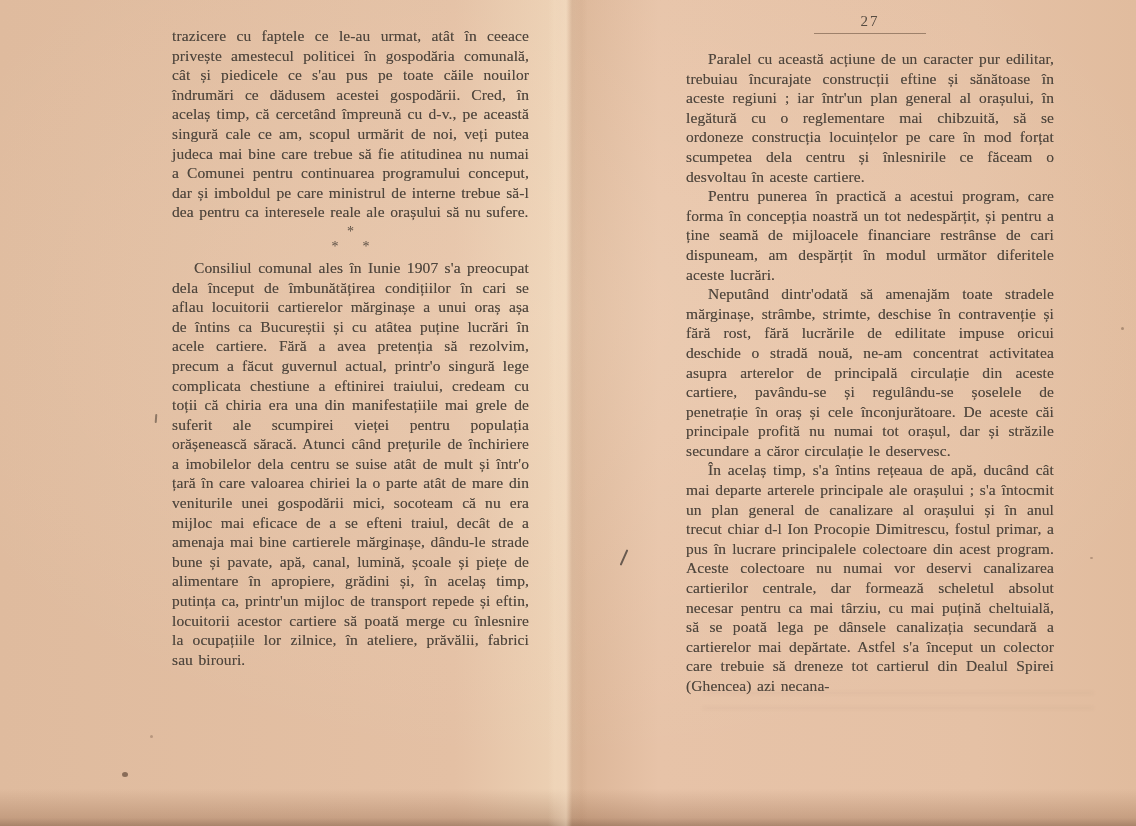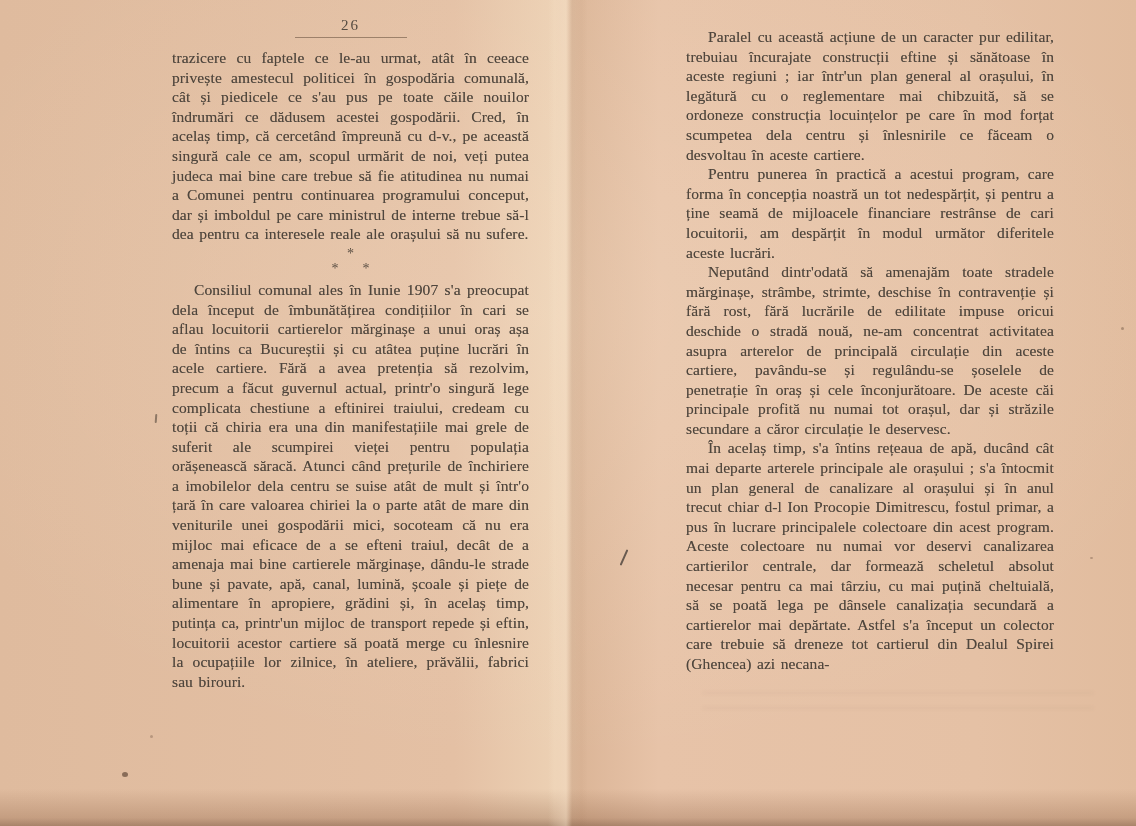--- a/index.html
+++ b/index.html
@@ -73,41 +73,41 @@
   }
 </style>
 </head>
 <body>
 
 <div class="scan">
 
   <div class="gutter-crease"></div>
 
   <div class="page page-left">
-    <div class="page-header">
-      <span class="page-number">26</span>
-      <div class="header-rule"></div>
-    </div>
     <div class="page-body-left">
       <p class="para">trazicere cu faptele ce le-au urmat, atât în ceeace privește amestecul politicei în gospodăria comunală, cât și piedicele ce s'au pus pe toate căile nouilor îndrumări ce dădusem acestei gospodării. Cred, în acelaș timp, că cercetând împreună cu d-v., pe această singură cale ce am, scopul urmărit de noi, veți putea judeca mai bine care trebue să fie atitudinea nu numai a Comunei pentru continuarea programului conceput, dar și imboldul pe care ministrul de interne trebue să-l dea pentru ca interesele reale ale orașului să nu sufere.</p>
       <div class="asterism">
         <span class="ast">*</span>
         <span class="ast-row">
           <span class="ast">*</span>
           <span class="ast">*</span>
         </span>
       </div>
       <p class="para indent">Consiliul comunal ales în Iunie 1907 s'a preocupat dela început de îmbunătățirea condițiilor în cari se aflau locuitorii cartierelor mărginașe a unui oraș așa de întins ca Bucureștii și cu atâtea puține lucrări în acele cartiere. Fără a avea pretenția să rezolvim, precum a făcut guvernul actual, printr'o singură lege complicata chestiune a eftinirei traiului, credeam cu toții că chiria era una din manifestațiile mai grele de suferit ale scumpirei vieței pentru populația orășenească săracă. Atunci când prețurile de închiriere a imobilelor dela centru se suise atât de mult și într'o țară în care valoarea chiriei la o parte atât de mare din veniturile unei gospodării mici, socoteam că nu era mijloc mai eficace de a se efteni traiul, decât de a amenaja mai bine cartierele mărginașe, dându-le strade bune și pavate, apă, canal, lumină, școale și piețe de alimentare în apropiere, grădini și, în acelaș timp, putința ca, printr'un mijloc de transport repede și eftin, locuitorii acestor cartiere să poată merge cu înlesnire la ocupațiile lor zilnice, în ateliere, prăvălii, fabrici sau birouri.</p>
     </div>
   </div>
 
   <div class="page page-right">
+    <div class="page-header">
+      <span class="page-number">27</span>
+      <div class="header-rule"></div>
+    </div>
     <div class="page-body-right">
       <p class="para indent">Paralel cu această acțiune de un caracter pur edilitar, trebuiau încurajate construcții eftine și sănătoase în aceste regiuni ; iar într'un plan general al orașului, în legătură cu o reglementare mai chibzuită, să se ordoneze construcția locuințelor pe care în mod forțat scumpetea dela centru și înlesnirile ce făceam o desvoltau în aceste cartiere.</p>
-      <p class="para indent">Pentru punerea în practică a acestui program, care forma în concepția noastră un tot nedespărțit, și pentru a ține seamă de mijloacele financiare restrânse de cari locuitorii, am despărțit în modul următor diferitele aceste lucrări.</p>
+      <p class="para indent">Pentru punerea în practică a acestui program, care forma în concepția noastră un tot nedespărțit, și pentru a ține seamă de mijloacele financiare restrânse de cari dispuneam, am despărțit în modul următor diferitele aceste lucrări.</p>
       <p class="para indent">Neputând dintr'odată să amenajăm toate stradele mărginașe, strâmbe, strimte, deschise în contravenție și fără rost, fără lucrările de edilitate impuse oricui deschide o stradă nouă, ne-am concentrat activitatea asupra arterelor de principală circulație din aceste cartiere, pavându-se și regulându-se șoselele de penetrație în oraș și cele înconjurătoare. De aceste căi principale profită nu numai tot orașul, dar și străzile secundare a căror circulație le deservesc.</p>
       <p class="para indent">În acelaș timp, s'a întins rețeaua de apă, ducând cât mai departe arterele principale ale orașului ; s'a întocmit un plan general de canalizare al orașului și în anul trecut chiar d-l Ion Procopie Dimitrescu, fostul primar, a pus în lucrare principalele colectoare din acest program. Aceste colectoare nu numai vor deservi canalizarea cartierilor centrale, dar formează scheletul absolut necesar pentru ca mai târziu, cu mai puțină cheltuială, să se poată lega pe dânsele canalizația secundară a cartierelor mai depărtate. Astfel s'a început un colector care trebuie să dreneze tot cartierul din Dealul Spirei (Ghencea) azi necana-</p>
     </div>
   </div>
 
   <div class="ghost-text"></div>
   <div class="speck speck-a"></div>
   <div class="speck speck-b"></div>
   <div class="speck speck-c"></div>
   <div class="speck speck-d"></div>

